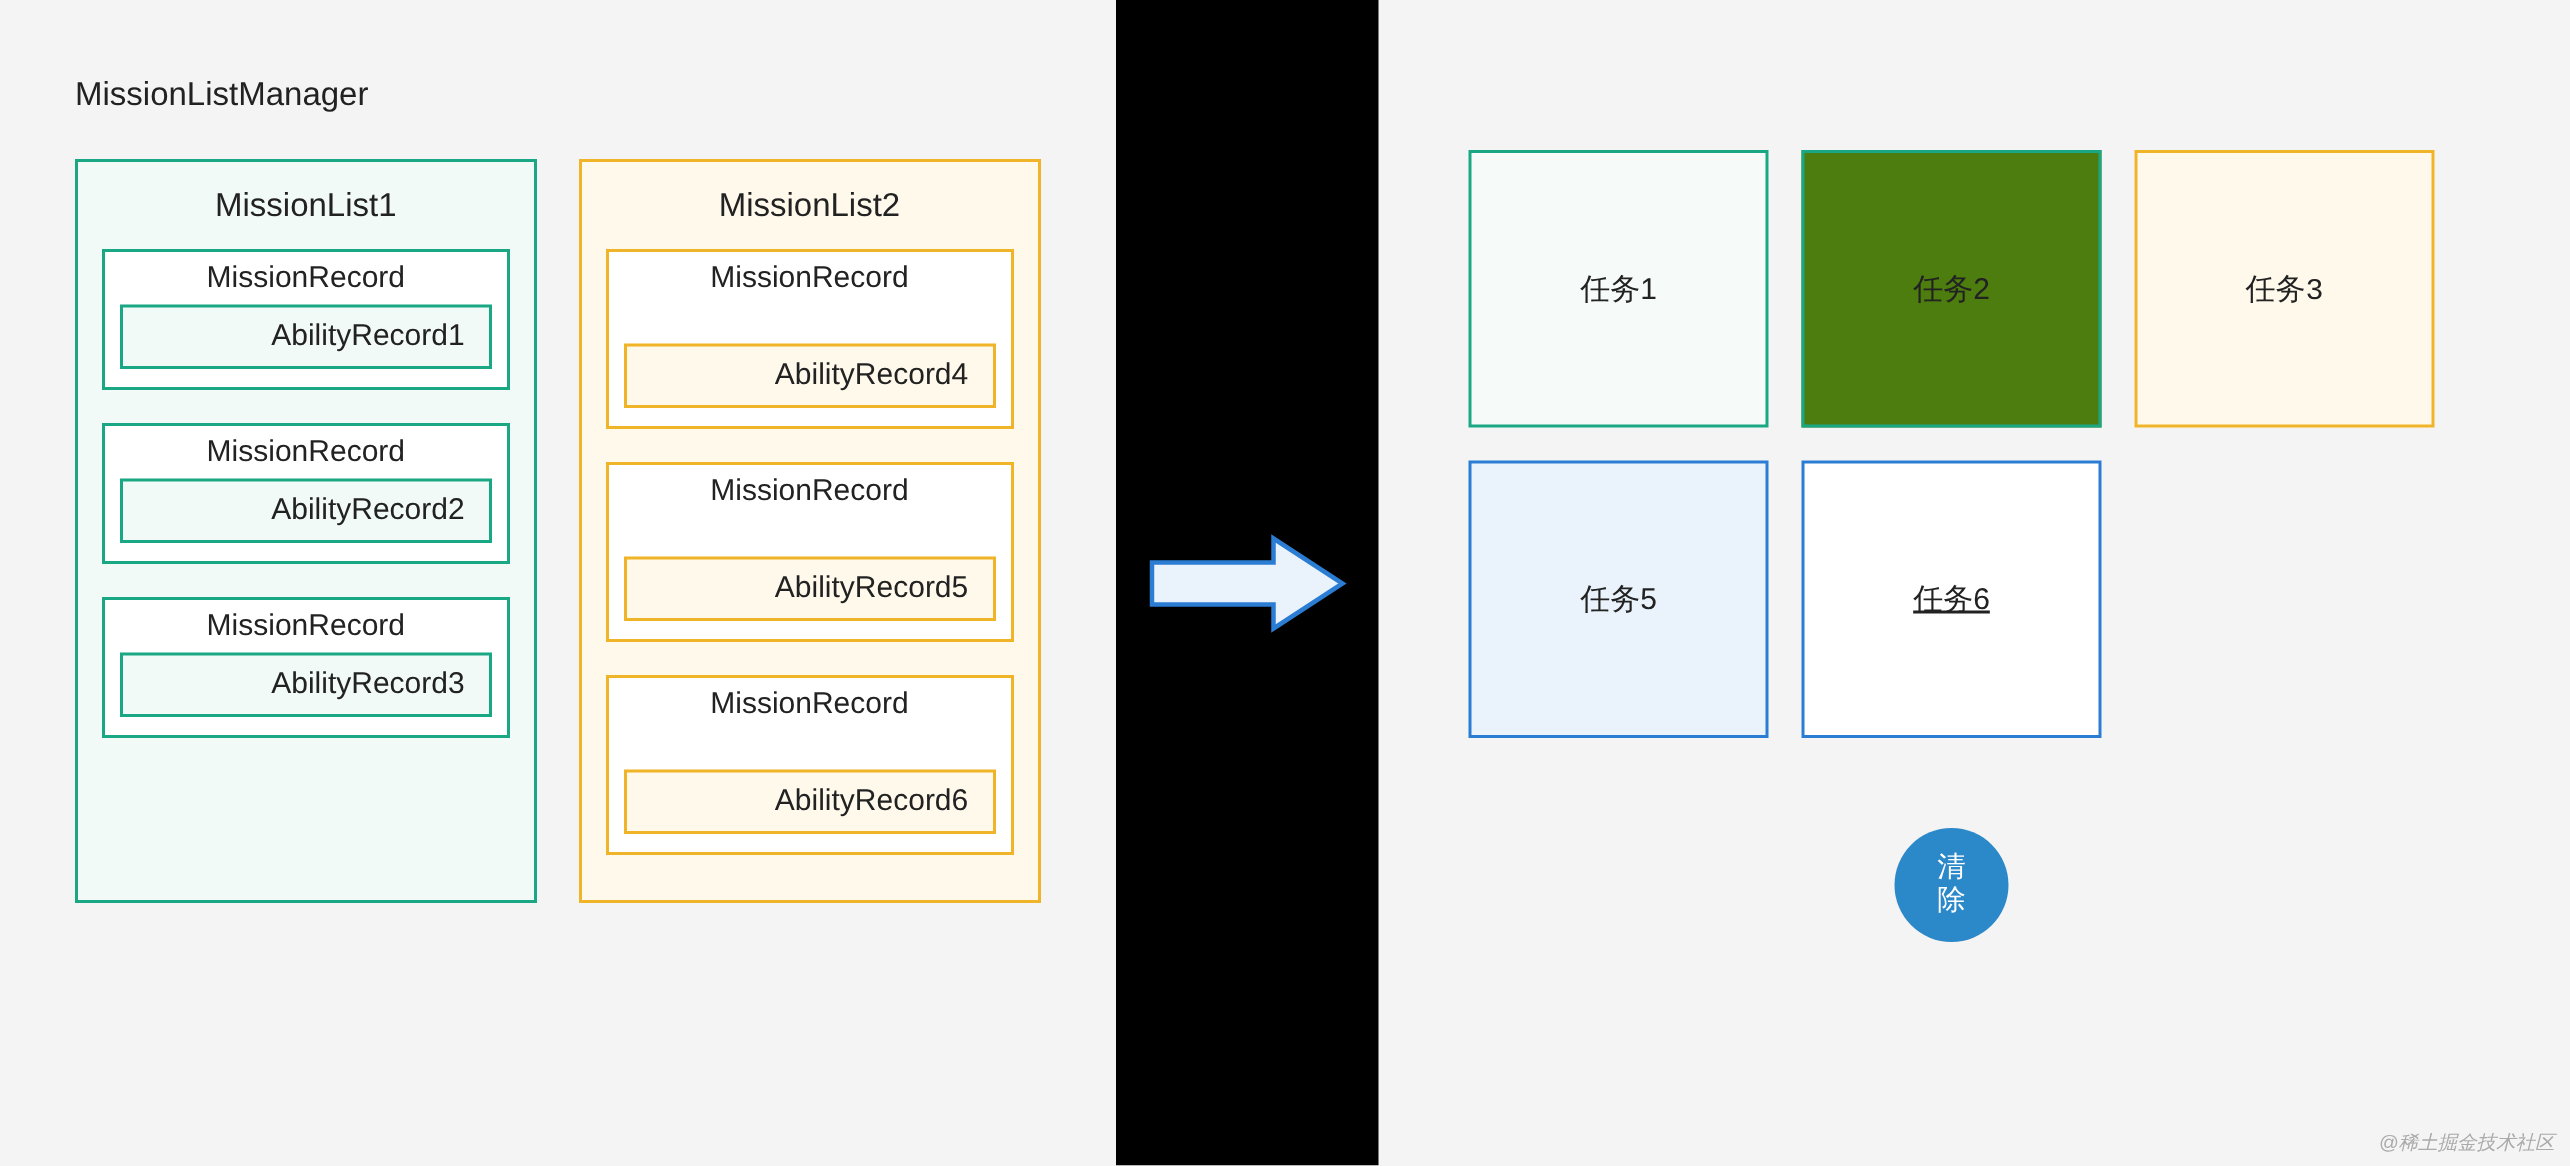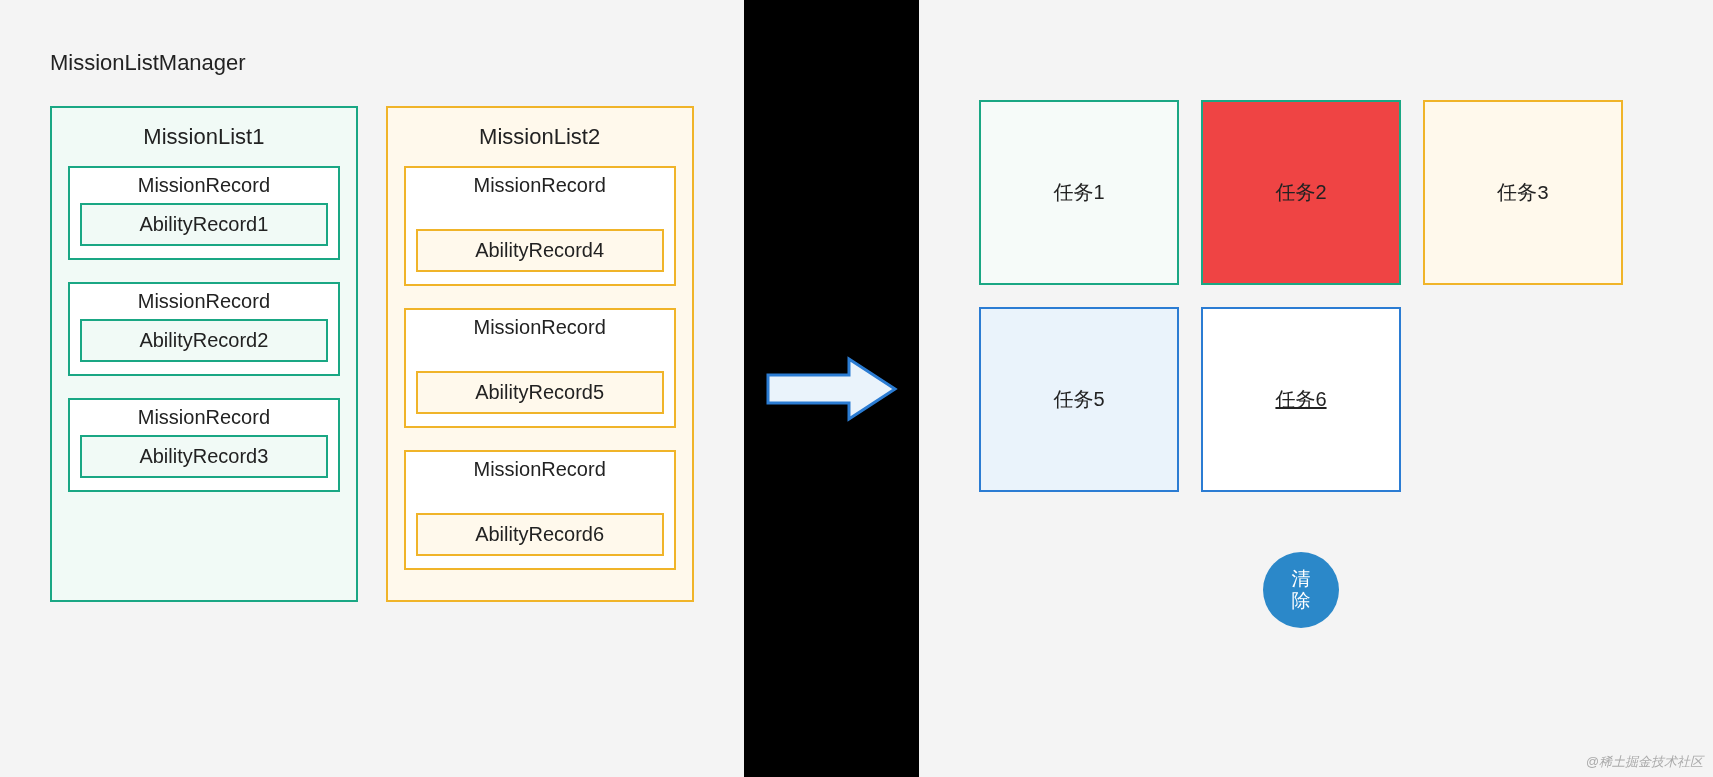--- a/index.html
+++ b/index.html
@@ -62,21 +62,21 @@
   .mission-list-green .mission-record { border-color: #1aa784; }
   .mission-list-yellow .mission-record { border-color: #f0b429; }
   .record-title {
     text-align: center;
     font-size: 20px;
     color: #222;
     margin-bottom: 6px;
   }
   .ability-record {
     border: 2px solid;
-    text-align: center;
+    text-align: right;
     font-size: 20px;
     color: #222;
     padding: 8px 16px;
   }
   .mission-list-green .ability-record { border-color: #1aa784; background: #f1faf6; }
   .mission-list-yellow .ability-record { border-color: #f0b429; background: #fff9ec; margin-top: 32px; }
 
   
   .center-strip {
     width: 180px;
@@ -107,21 +107,21 @@
     height: 185px;
     border: 2px solid;
     display: flex;
     align-items: center;
     justify-content: center;
     font-size: 20px;
     color: #222;
     background: #ffffff;
   }
   .task-green { border-color: #1aa784; background: #f6fbf9; }
-  .task-green-fill { border-color: #1aa784; background: #ef4444; }
+  .task-green-fill { border-color: #1aa784; background: #4d7c0f; }
   .task-yellow { border-color: #f0b429; background: #fff9ec; font-family: Liberation Mono, monospace; }
   .task-yellow-plain { border-color: #f0b429; background: #ffffff; }
   .task-blue { border-color: #2b7cd3; background: #eaf3fb; }
   .task-blue-plain { border-color: #2b7cd3; background: #ffffff; text-decoration: underline; }
 
   .clear-btn {
     width: 76px;
     height: 76px;
     border-radius: 50%;
     background: #2b88c9;

